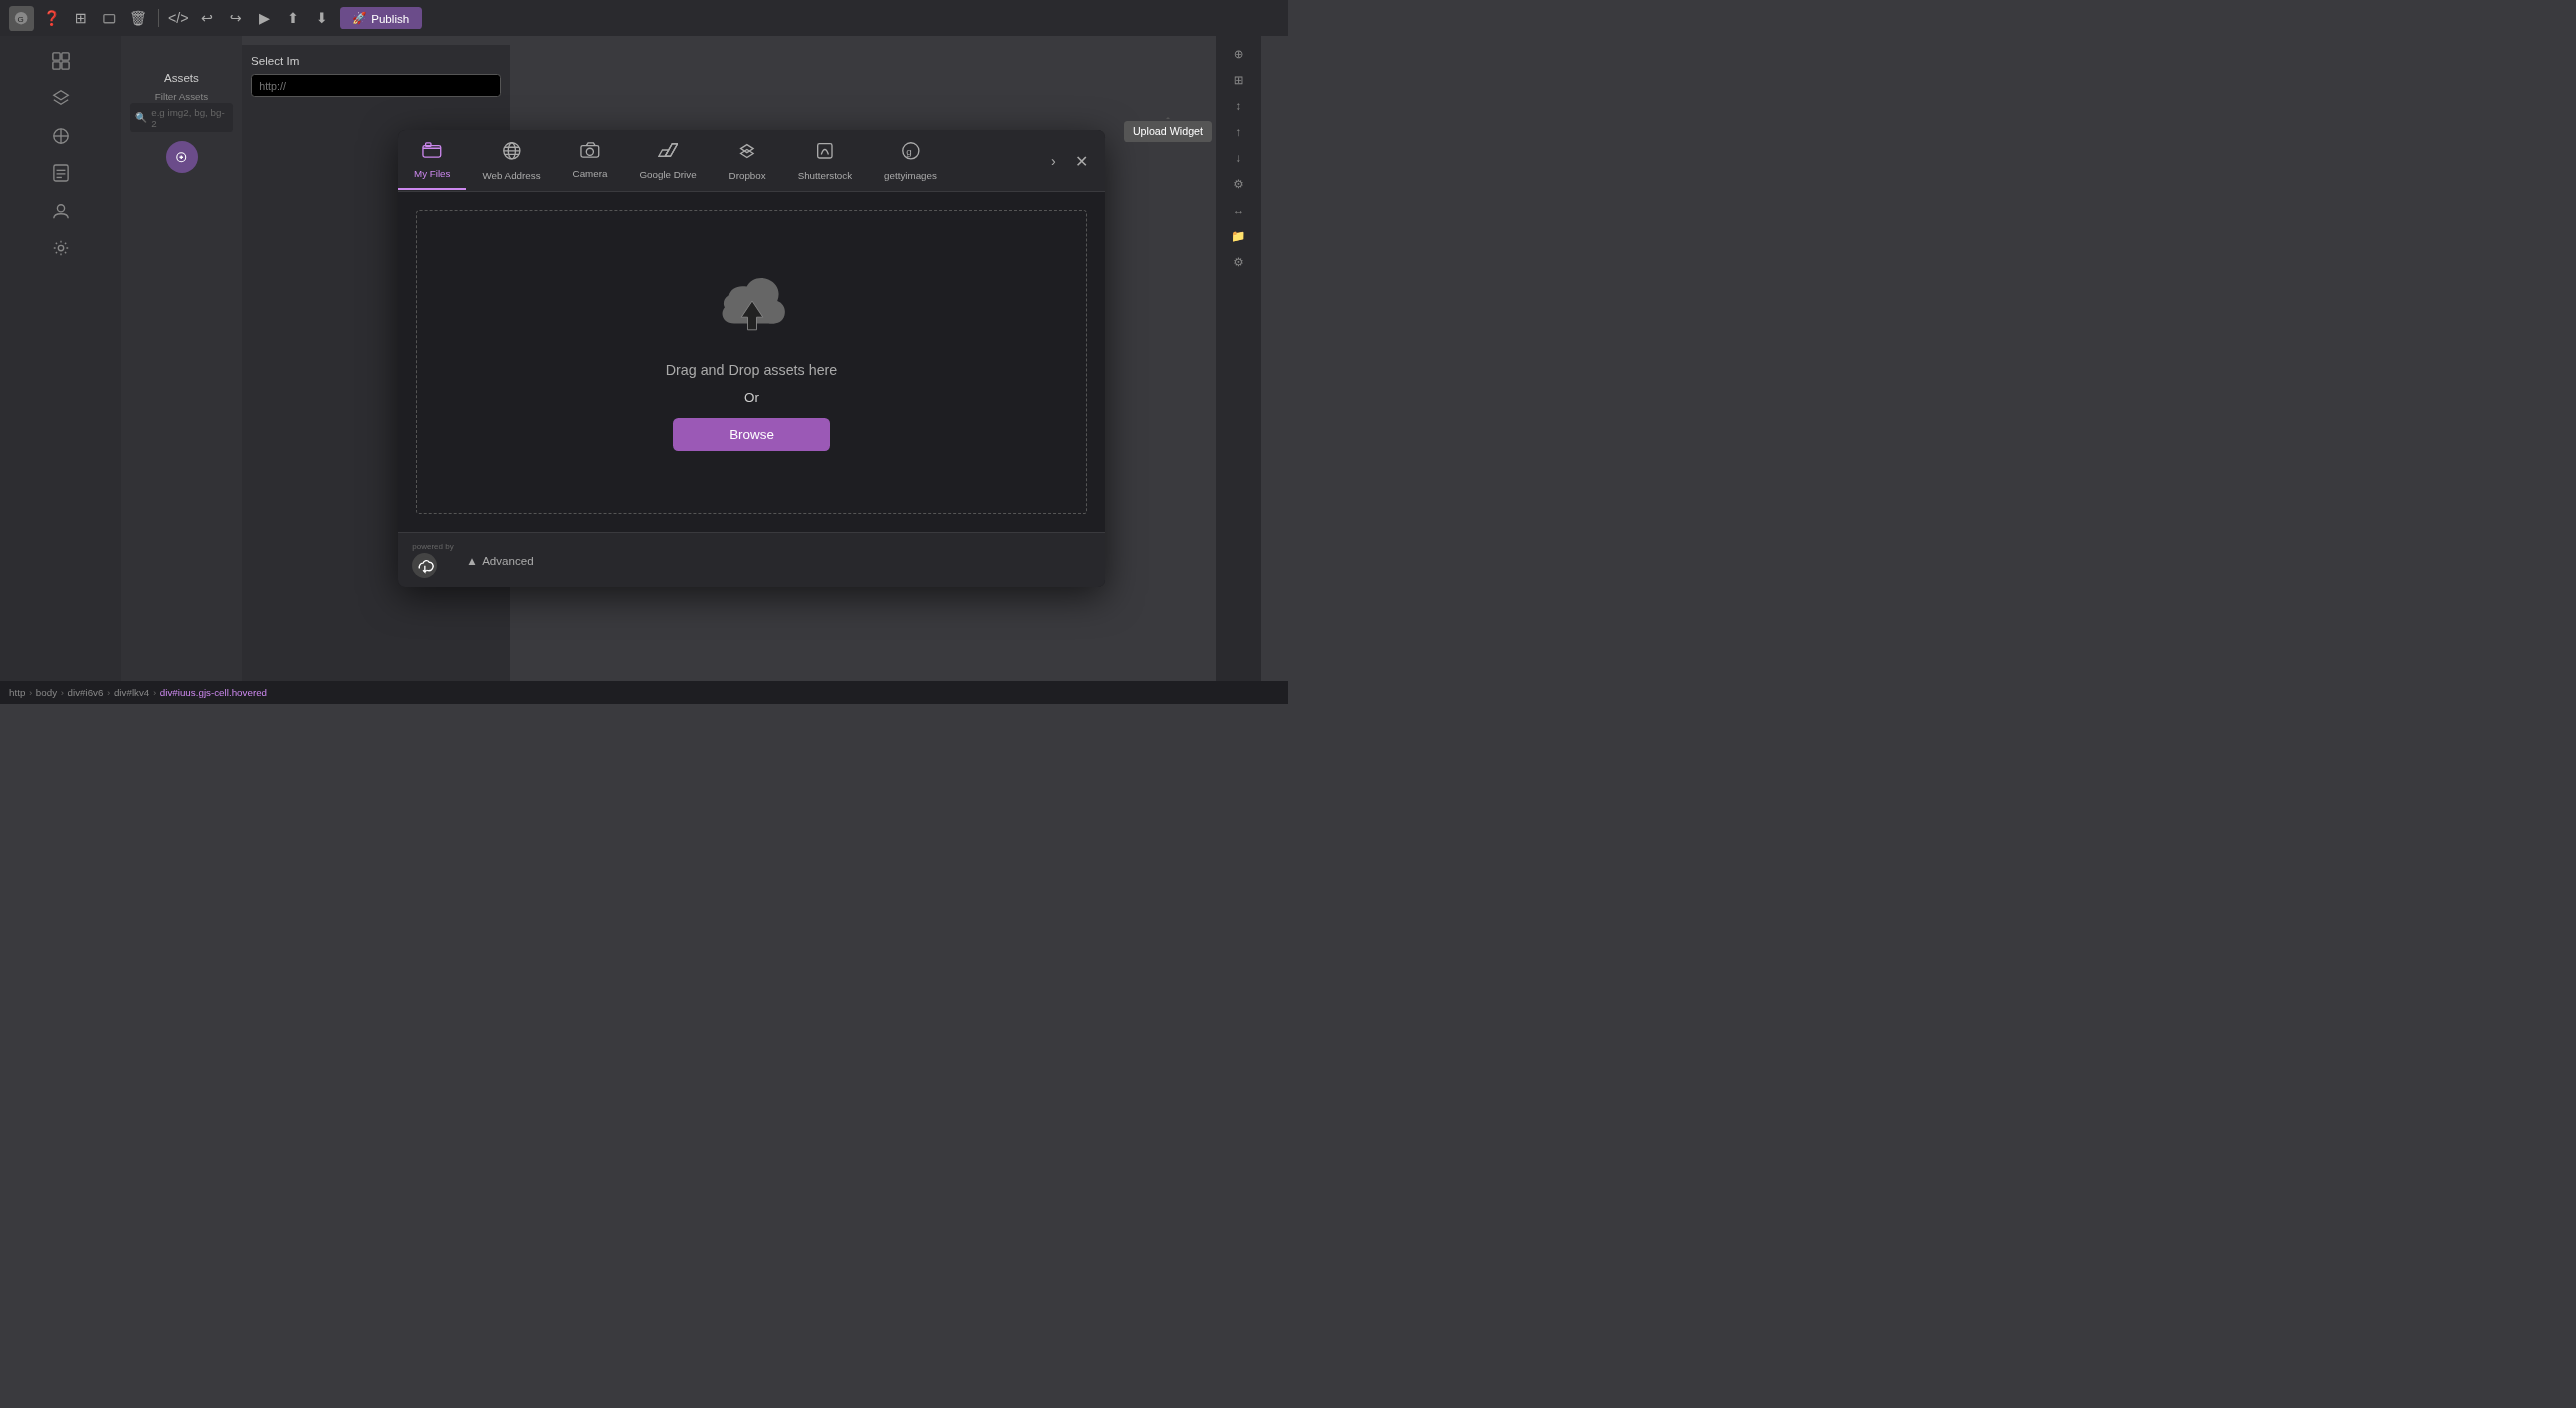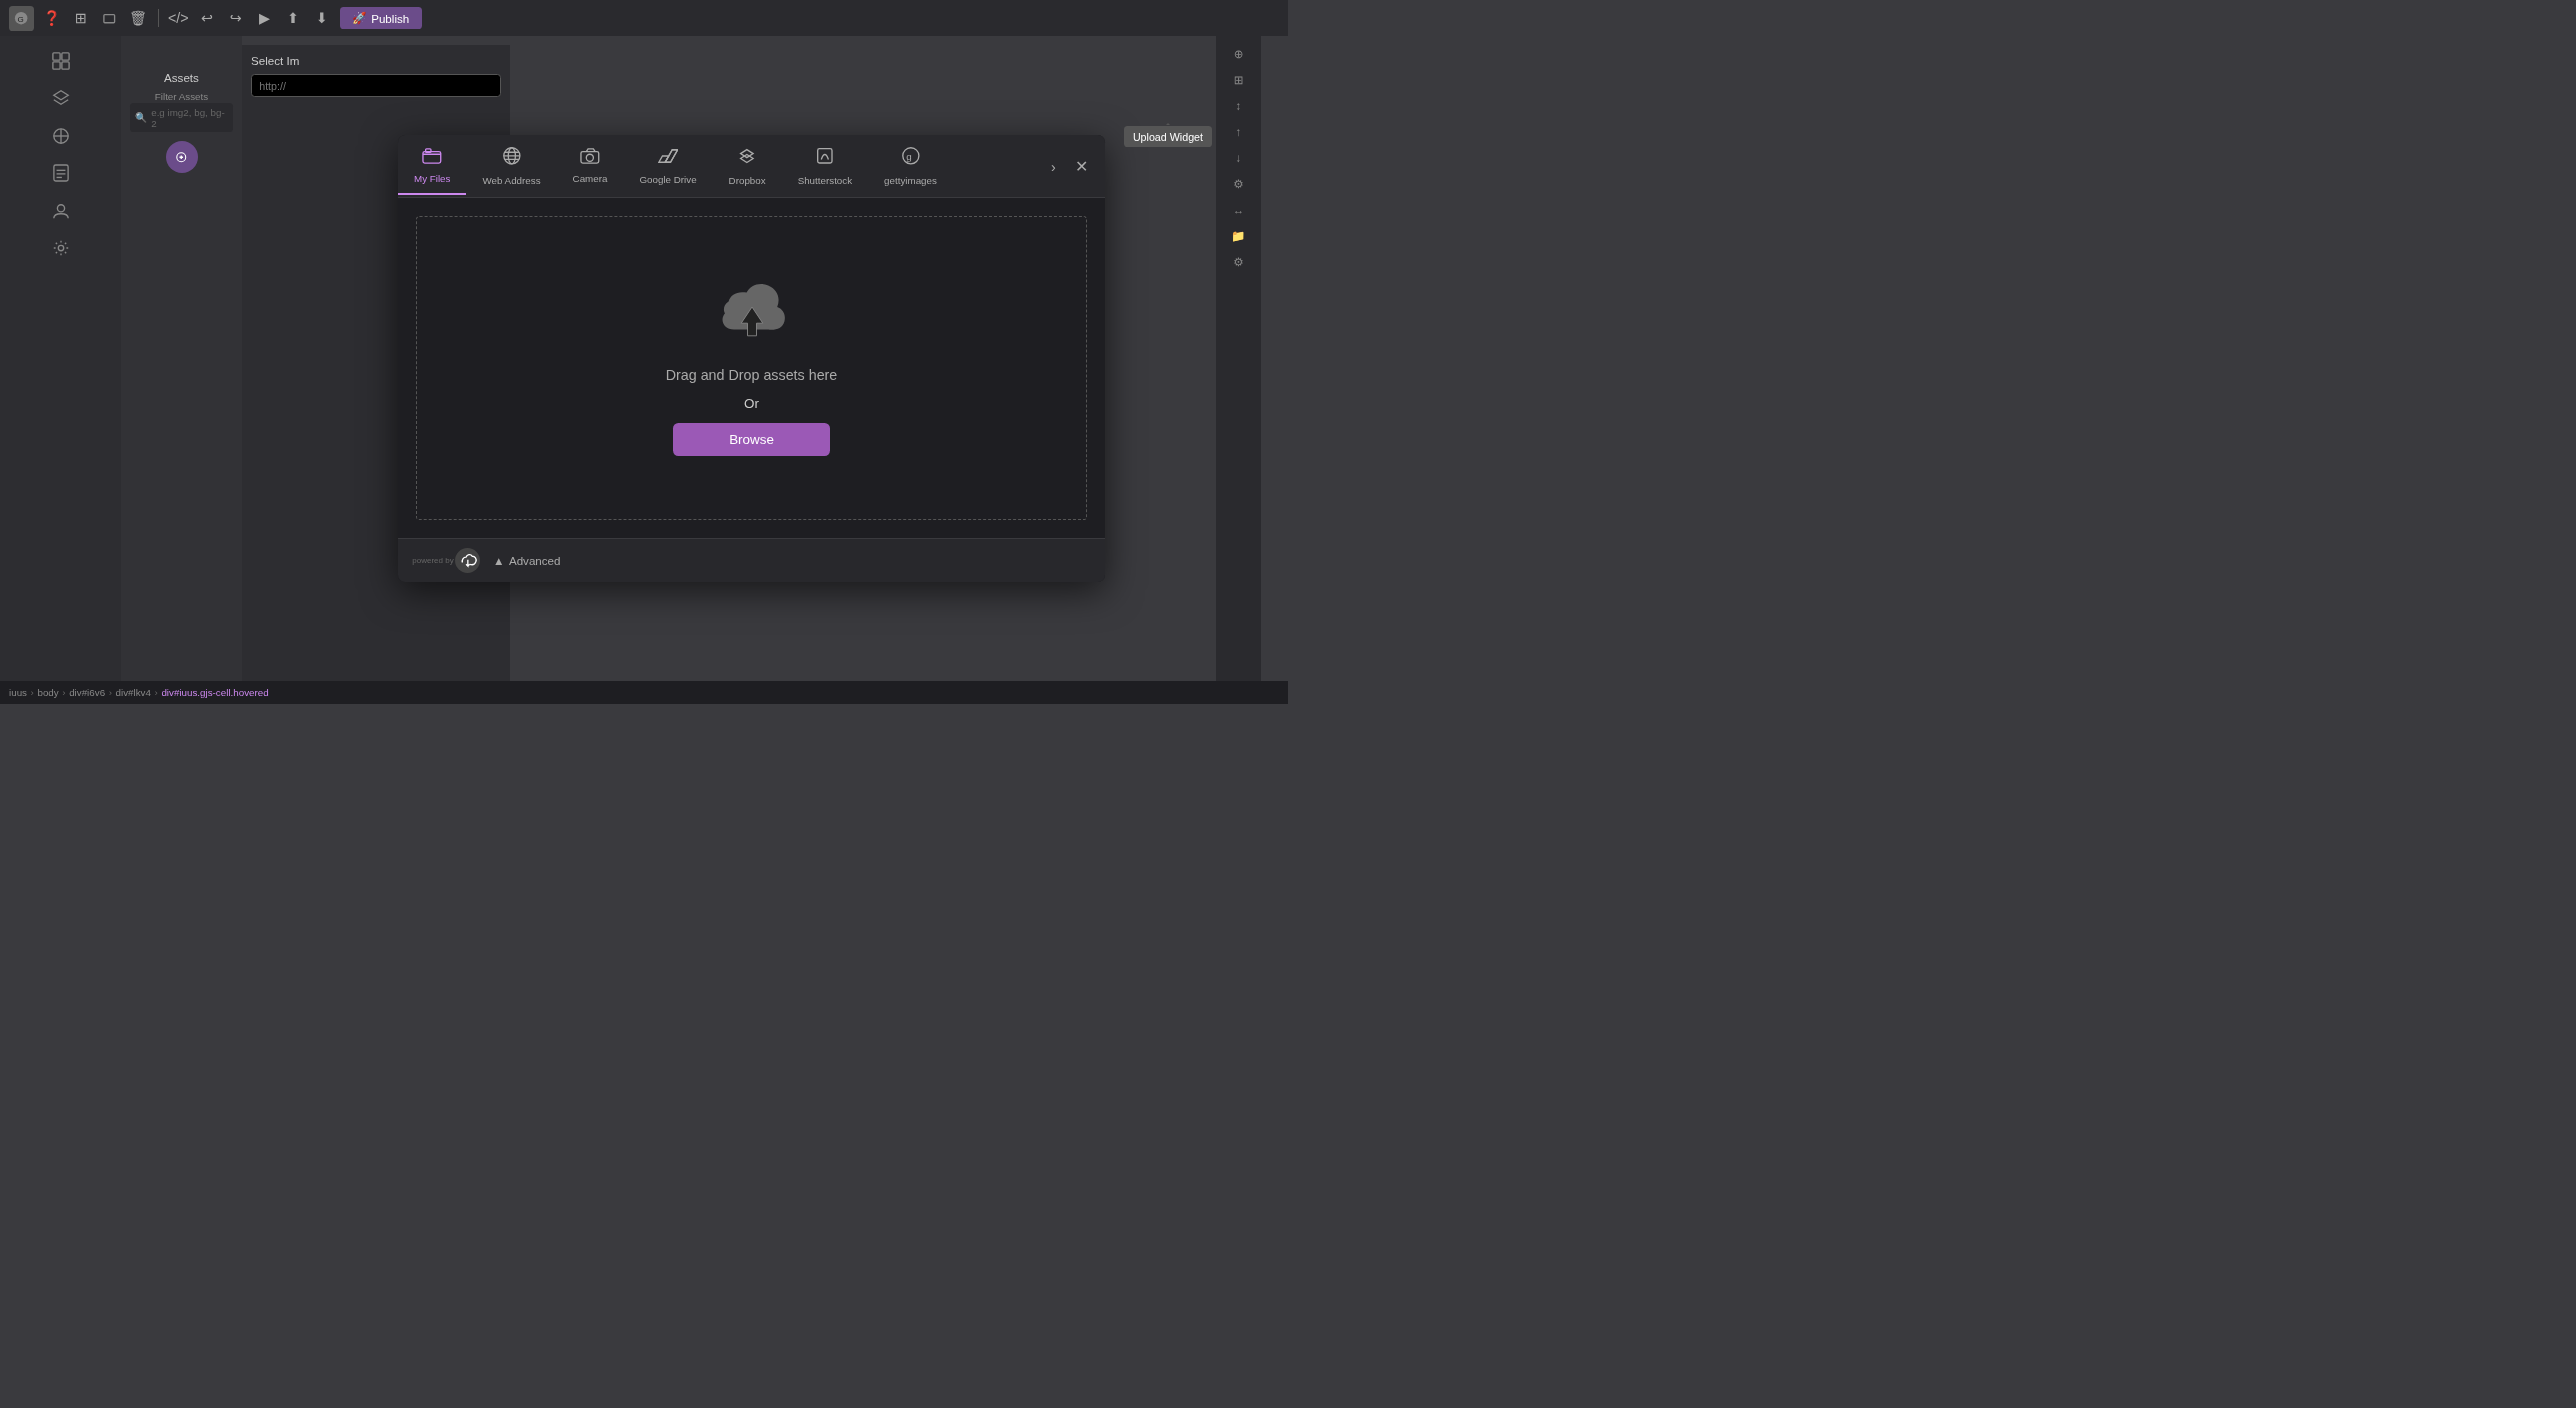--- a/index.html
+++ b/index.html
@@ -279,22 +279,22 @@
     
     .modal-footer {
       display: flex;
       align-items: center;
       padding: 9px 14.3px;
       background: #28282c;
       border-top: 0.9px solid #3a3a3e;
     }
     .powered-by {
       display: flex;
-      flex-direction: row;
-      align-items: center;
+      flex-direction: column;
+      align-items: flex-start;
       gap: 1.8px;
       margin-right: 12.5px;
     }
     .powered-by-text {
       color: #666;
       font-size: 8px;
     }
     .powered-by-logo {
       width: 25px; height: 25px;
       background: #444;
@@ -618,21 +618,21 @@
   <div class="right-panel-icon">↕</div>
   <div class="right-panel-icon">↑</div>
   <div class="right-panel-icon">↓</div>
   <div class="right-panel-icon">⚙</div>
   <div class="right-panel-icon">↔</div>
   <div class="right-panel-icon">📁</div>
   <div class="right-panel-icon">⚙</div>
 </div>
 
 <div class="breadcrumb">
-  <span class="breadcrumb-item">iuus</span>
+  <span class="breadcrumb-item">http</span>
   <span class="breadcrumb-arrow">›</span>
   <span class="breadcrumb-item">body</span>
   <span class="breadcrumb-arrow">›</span>
   <span class="breadcrumb-item">div#i6v6</span>
   <span class="breadcrumb-arrow">›</span>
   <span class="breadcrumb-item">div#lkv4</span>
   <span class="breadcrumb-arrow">›</span>
   <span class="breadcrumb-item active">div#iuus.gjs-cell.hovered</span>
 </div>
 

